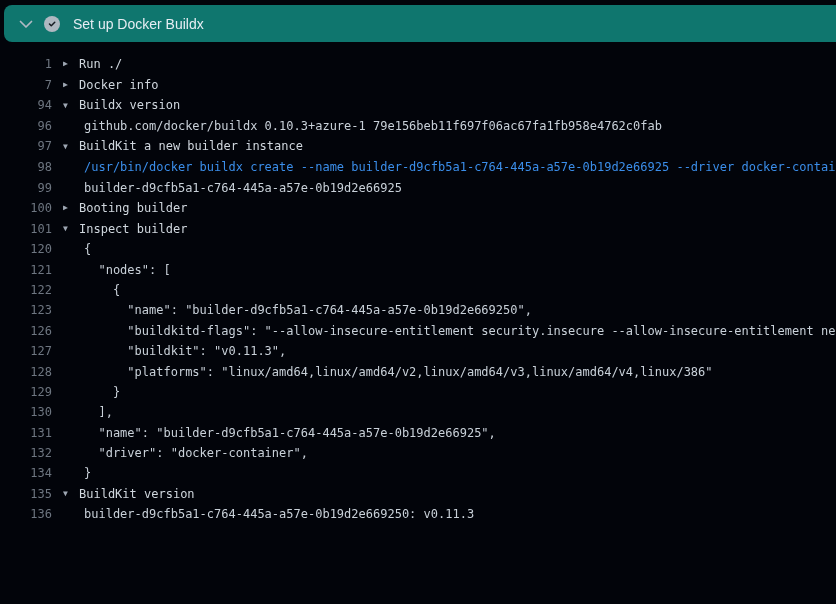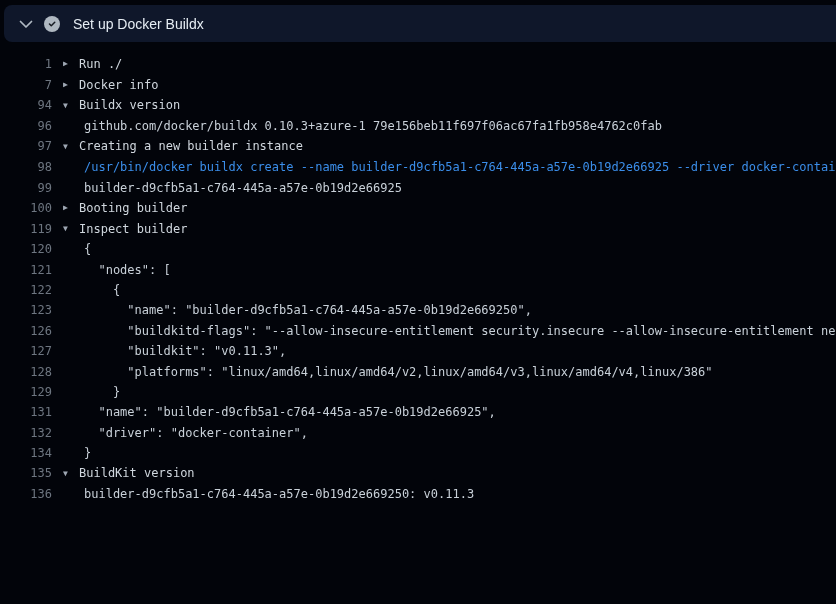--- a/index.html
+++ b/index.html
@@ -6,21 +6,21 @@
   html, body {
     width: 836px; height: 604px;
     overflow: hidden;
     background: #02040a;
     font-family: "DejaVu Sans Mono", "Liberation Mono", monospace;
   }
   
   .step-header {
     position: absolute;
     left: 4px; top: 5px; right: 0; height: 37px;
-    background: #0f172a;
+    background: #0f766e;
     border-radius: 8px 0 0 8px;
     display: flex; align-items: center;
     padding-left: 14px;
     cursor: pointer;
   }
   .chevron { width: 16px; height: 16px; margin-right: 10px; flex: none; display: flex; align-items: center; justify-content: center; }
   .check   { width: 16px; height: 16px; margin-right: 13px; flex: none; }
   .step-title {
     font-family: "Liberation Sans", sans-serif;
     font-size: 14px; font-weight: 400;
@@ -75,31 +75,32 @@
     </svg>
   </span>
   <span class="step-title">Set up Docker Buildx</span>
 </div>
 
 <div class="log">
     <div class="row"><span class="num">1</span><span class="content"><span class="arrow">▶</span><span class="group-title">Run ./</span></span></div>
     <div class="row"><span class="num">7</span><span class="content"><span class="arrow">▶</span><span class="group-title">Docker info</span></span></div>
     <div class="row"><span class="num">94</span><span class="content"><span class="arrow">▼</span><span class="group-title">Buildx version</span></span></div>
     <div class="row"><span class="num">96</span><span class="content plain">github.com/docker/buildx 0.10.3+azure-1 79e156beb11f697f06ac67fa1fb958e4762c0fab</span></div>
-    <div class="row"><span class="num">97</span><span class="content"><span class="arrow">▼</span><span class="group-title">Creating a new builder instance</span></span></div>
+    <div class="row"><span class="num">97</span><span class="content"><span class="arrow">▼</span><span class="group-title">BuildKit a new builder instance</span></span></div>
     <div class="row"><span class="num">98</span><span class="content command">/usr/bin/docker buildx create --name builder-d9cfb5a1-c764-445a-a57e-0b19d2e66925 --driver docker-container</span></div>
     <div class="row"><span class="num">99</span><span class="content plain">builder-d9cfb5a1-c764-445a-a57e-0b19d2e66925</span></div>
     <div class="row"><span class="num">100</span><span class="content"><span class="arrow">▶</span><span class="group-title">Booting builder</span></span></div>
-    <div class="row"><span class="num">119</span><span class="content"><span class="arrow">▼</span><span class="group-title">Inspect builder</span></span></div>
+    <div class="row"><span class="num">101</span><span class="content"><span class="arrow">▼</span><span class="group-title">Inspect builder</span></span></div>
     <div class="row"><span class="num">120</span><span class="content plain">{</span></div>
     <div class="row"><span class="num">121</span><span class="content plain">  "nodes": [</span></div>
     <div class="row"><span class="num">122</span><span class="content plain">    {</span></div>
     <div class="row"><span class="num">123</span><span class="content plain">      "name": "builder-d9cfb5a1-c764-445a-a57e-0b19d2e669250",</span></div>
     <div class="row"><span class="num">126</span><span class="content plain">      "buildkitd-flags": "--allow-insecure-entitlement security.insecure --allow-insecure-entitlement network.host",</span></div>
     <div class="row"><span class="num">127</span><span class="content plain">      "buildkit": "v0.11.3",</span></div>
     <div class="row"><span class="num">128</span><span class="content plain">      "platforms": "linux/amd64,linux/amd64/v2,linux/amd64/v3,linux/amd64/v4,linux/386"</span></div>
     <div class="row"><span class="num">129</span><span class="content plain">    }</span></div>
+    <div class="row"><span class="num">130</span><span class="content plain">  ],</span></div>
     <div class="row"><span class="num">131</span><span class="content plain">  "name": "builder-d9cfb5a1-c764-445a-a57e-0b19d2e66925",</span></div>
     <div class="row"><span class="num">132</span><span class="content plain">  "driver": "docker-container",</span></div>
     <div class="row"><span class="num">134</span><span class="content plain">}</span></div>
     <div class="row"><span class="num">135</span><span class="content"><span class="arrow">▼</span><span class="group-title">BuildKit version</span></span></div>
     <div class="row"><span class="num">136</span><span class="content plain">builder-d9cfb5a1-c764-445a-a57e-0b19d2e669250: v0.11.3</span></div>
   </div>
 
 </body></html>

